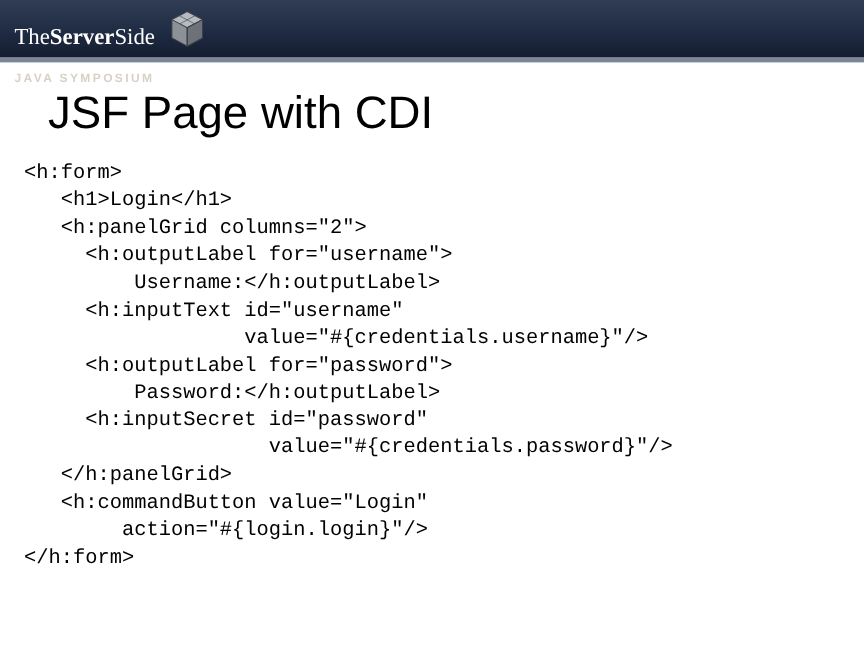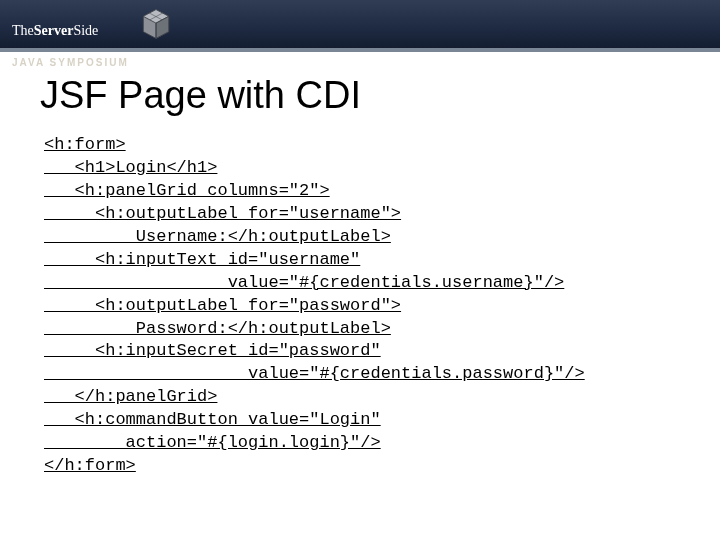--- a/index.html
+++ b/index.html
@@ -25,21 +25,21 @@
   }
 
   .logo-text {
     display: flex;
     flex-direction: column;
     line-height: 1;
   }
   .logo-line1 {
     font-family: Georgia, 'Times New Roman', serif;
     font-weight: bold;
-    font-size: 14px;
+    font-size: 19px;
     color: #fff;
     margin-top: 44px;
   }
   .logo-line1 .thin { font-weight: normal; }
   .logo-line2 {
     font-family: Arial, sans-serif;
     font-size: 10px;
     letter-spacing: 2px;
     color: #d7d2c5;
     font-weight: bold;
@@ -59,22 +59,21 @@
     margin: 22px 0 14px 40px;
     font-weight: normal;
   }
 
   .code-block {
     font-family: "Courier New", Courier, monospace;
     font-size: 17px;
     line-height: 1.35;
     color: #000;
     white-space: pre;
-    margin-left: 44px;
-    text-decoration: underline;
+    margin-left: 20px;
   }
 </style>
 </head>
 <body>
 
 <div class="header-bar">
   <div class="logo-text">
     <div class="logo-line1">
       <span class="thin">The</span><span>Server</span><span class="thin">Side</span>
     </div>

